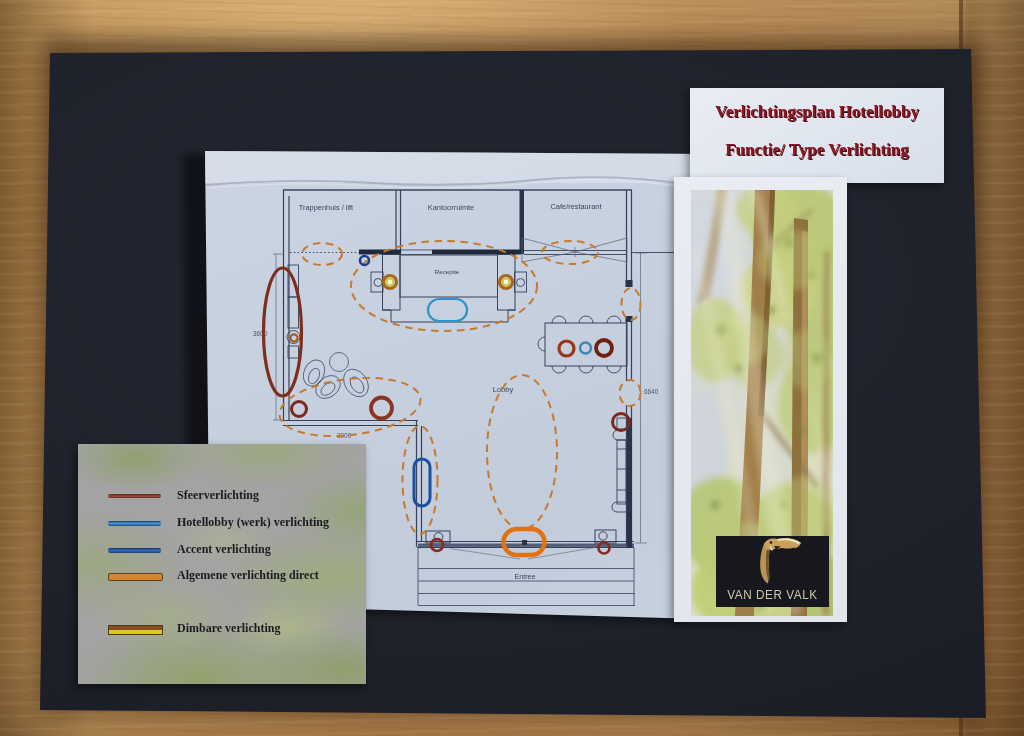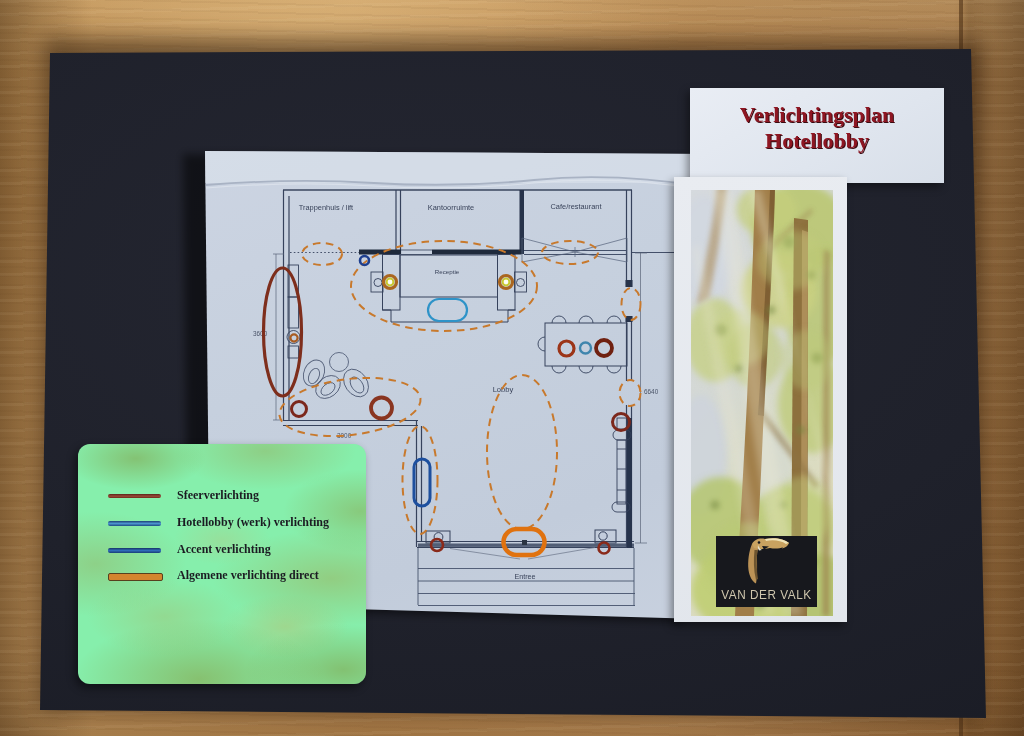--- a/index.html
+++ b/index.html
@@ -34,35 +34,35 @@
     clip-path:polygon(1px 2px, 504px 5px, 497px 470px, 6px 456px);
     background:linear-gradient(160deg,#ccd4e2 0%,#c6d0de 40%,#c2ccdb 75%,#c8d1df 100%);}
   .papershadow{position:absolute;left:0;top:0;}
   .paper svg{position:absolute;left:0;top:1px;}
   
   .titlecard{position:absolute;left:690px;top:88px;width:254px;height:95px;
     background:linear-gradient(150deg,#e9edf4 0%,#dfe5ee 60%,#d8dfe9 100%);
     box-shadow:-3px 4px 8px rgba(0,0,0,.4);
     font-family:"Liberation Serif",serif;font-weight:bold;color:#8e1622;}
   .titlecard .t1{position:absolute;left:0;width:100%;text-align:center;top:14px;
-    font-size:22px;text-shadow:1px 1px 0 #3a0a10;}
+    font-size:17px;text-shadow:1px 1px 0 #3a0a10;}
   .titlecard .t2{position:absolute;left:0;width:100%;text-align:center;top:52px;
     font-size:17px;text-shadow:1px 1px 0 #3a0a10;}
   
   .poster{position:absolute;left:674px;top:177px;width:173px;height:445px;
     background:linear-gradient(170deg,#e9ecf1 0%,#e2e6ec 100%);
     box-shadow:-3px 4px 8px rgba(0,0,0,.4);}
   .forest{position:absolute;left:17px;top:13px;width:142px;height:426px;}
   .vdv{position:absolute;left:42px;top:359px;width:101px;height:71px;
-    background:#17181d;}
+    background:#17181d;padding-left:12px;}
   .vdv .txt{position:absolute;left:0;bottom:5px;width:100%;text-align:center;
     color:#cfc6ae;font-size:12.5px;letter-spacing:0.6px;font-family:"Liberation Sans",sans-serif;transform:scaleX(0.94);}
   
   .legend{position:absolute;left:78px;top:444px;width:288px;height:240px;
-    background:#86efac;overflow:hidden;box-shadow:-3px 4px 8px rgba(0,0,0,.45);border-radius:12px;}
+    background:#a3a3a3;overflow:hidden;box-shadow:-3px 4px 8px rgba(0,0,0,.45);}
   .legend .wash{position:absolute;inset:0;
     background:
       radial-gradient(100px 45px at 20% 6%, rgba(130,158,70,.55), rgba(0,0,0,0) 70%),
       radial-gradient(130px 55px at 65% 3%, rgba(150,172,92,.48), rgba(0,0,0,0) 70%),
       radial-gradient(110px 60px at 98% 28%, rgba(138,165,78,.50), rgba(0,0,0,0) 70%),
       radial-gradient(170px 70px at 88% 56%, rgba(155,178,95,.55), rgba(0,0,0,0) 70%),
       radial-gradient(130px 75px at 6% 50%, rgba(150,172,92,.45), rgba(0,0,0,0) 70%),
       radial-gradient(110px 55px at 30% 72%, rgba(165,185,105,.40), rgba(0,0,0,0) 70%),
       radial-gradient(180px 85px at 42% 98%, rgba(135,162,72,.60), rgba(0,0,0,0) 70%),
       radial-gradient(140px 65px at 92% 94%, rgba(128,156,66,.55), rgba(0,0,0,0) 70%),
@@ -290,20 +290,21 @@
 
       <rect x="299.5" y="379" width="41" height="26" rx="13" fill="none" stroke="#e0720f" stroke-width="4.5"></rect>
       <rect x="318" y="390" width="5" height="5" fill="#2a3442"></rect>
     </svg>
   </div>
 
   <div class="titlecard">
 
     <div class="t1">Verlichtingsplan Hotellobby</div>
 
+    <div class="t2">Functie/ Type Verlichting</div>
   </div>
 
   <div class="poster">
     <svg class="forest" viewBox="0 0 142 426" preserveAspectRatio="none">
       <defs>
         <linearGradient id="fbg" x1="0" y1="0" x2="0.45" y2="1">
           <stop offset="0" stop-color="#d6dade"></stop>
           <stop offset="0.45" stop-color="#d4d8d4"></stop>
           <stop offset="0.75" stop-color="#dadcc4"></stop>
           <stop offset="1" stop-color="#dcdbbe"></stop>
@@ -429,14 +430,18 @@
       <div class="sym" style="top:-3px;height:6px;background:#d4852e;border:1px solid #57401e;border-radius:2px"></div>
       <div class="lab">Algemene verlichting direct</div>
     </div>
 
     <div class="row" style="top:106px">
       <div class="sym" style="top:-2px;height:5px;background:linear-gradient(180deg,#173466,#2f6cb8 50%,#1a3d78);border-radius:2px"></div>
       <div class="lab">Accent verlichting</div>
     </div>
 
 
+    <div class="row" style="top:185px">
+      <div class="sym" style="top:-4px;height:8px;background:linear-gradient(180deg,#8a4a22 0 45%,#d9ca1e 45% 100%);border:1px solid #4a3a14"></div>
+      <div class="lab">Dimbare verlichting</div>
+    </div>
   </div>
 </div>
 
 </body></html>

